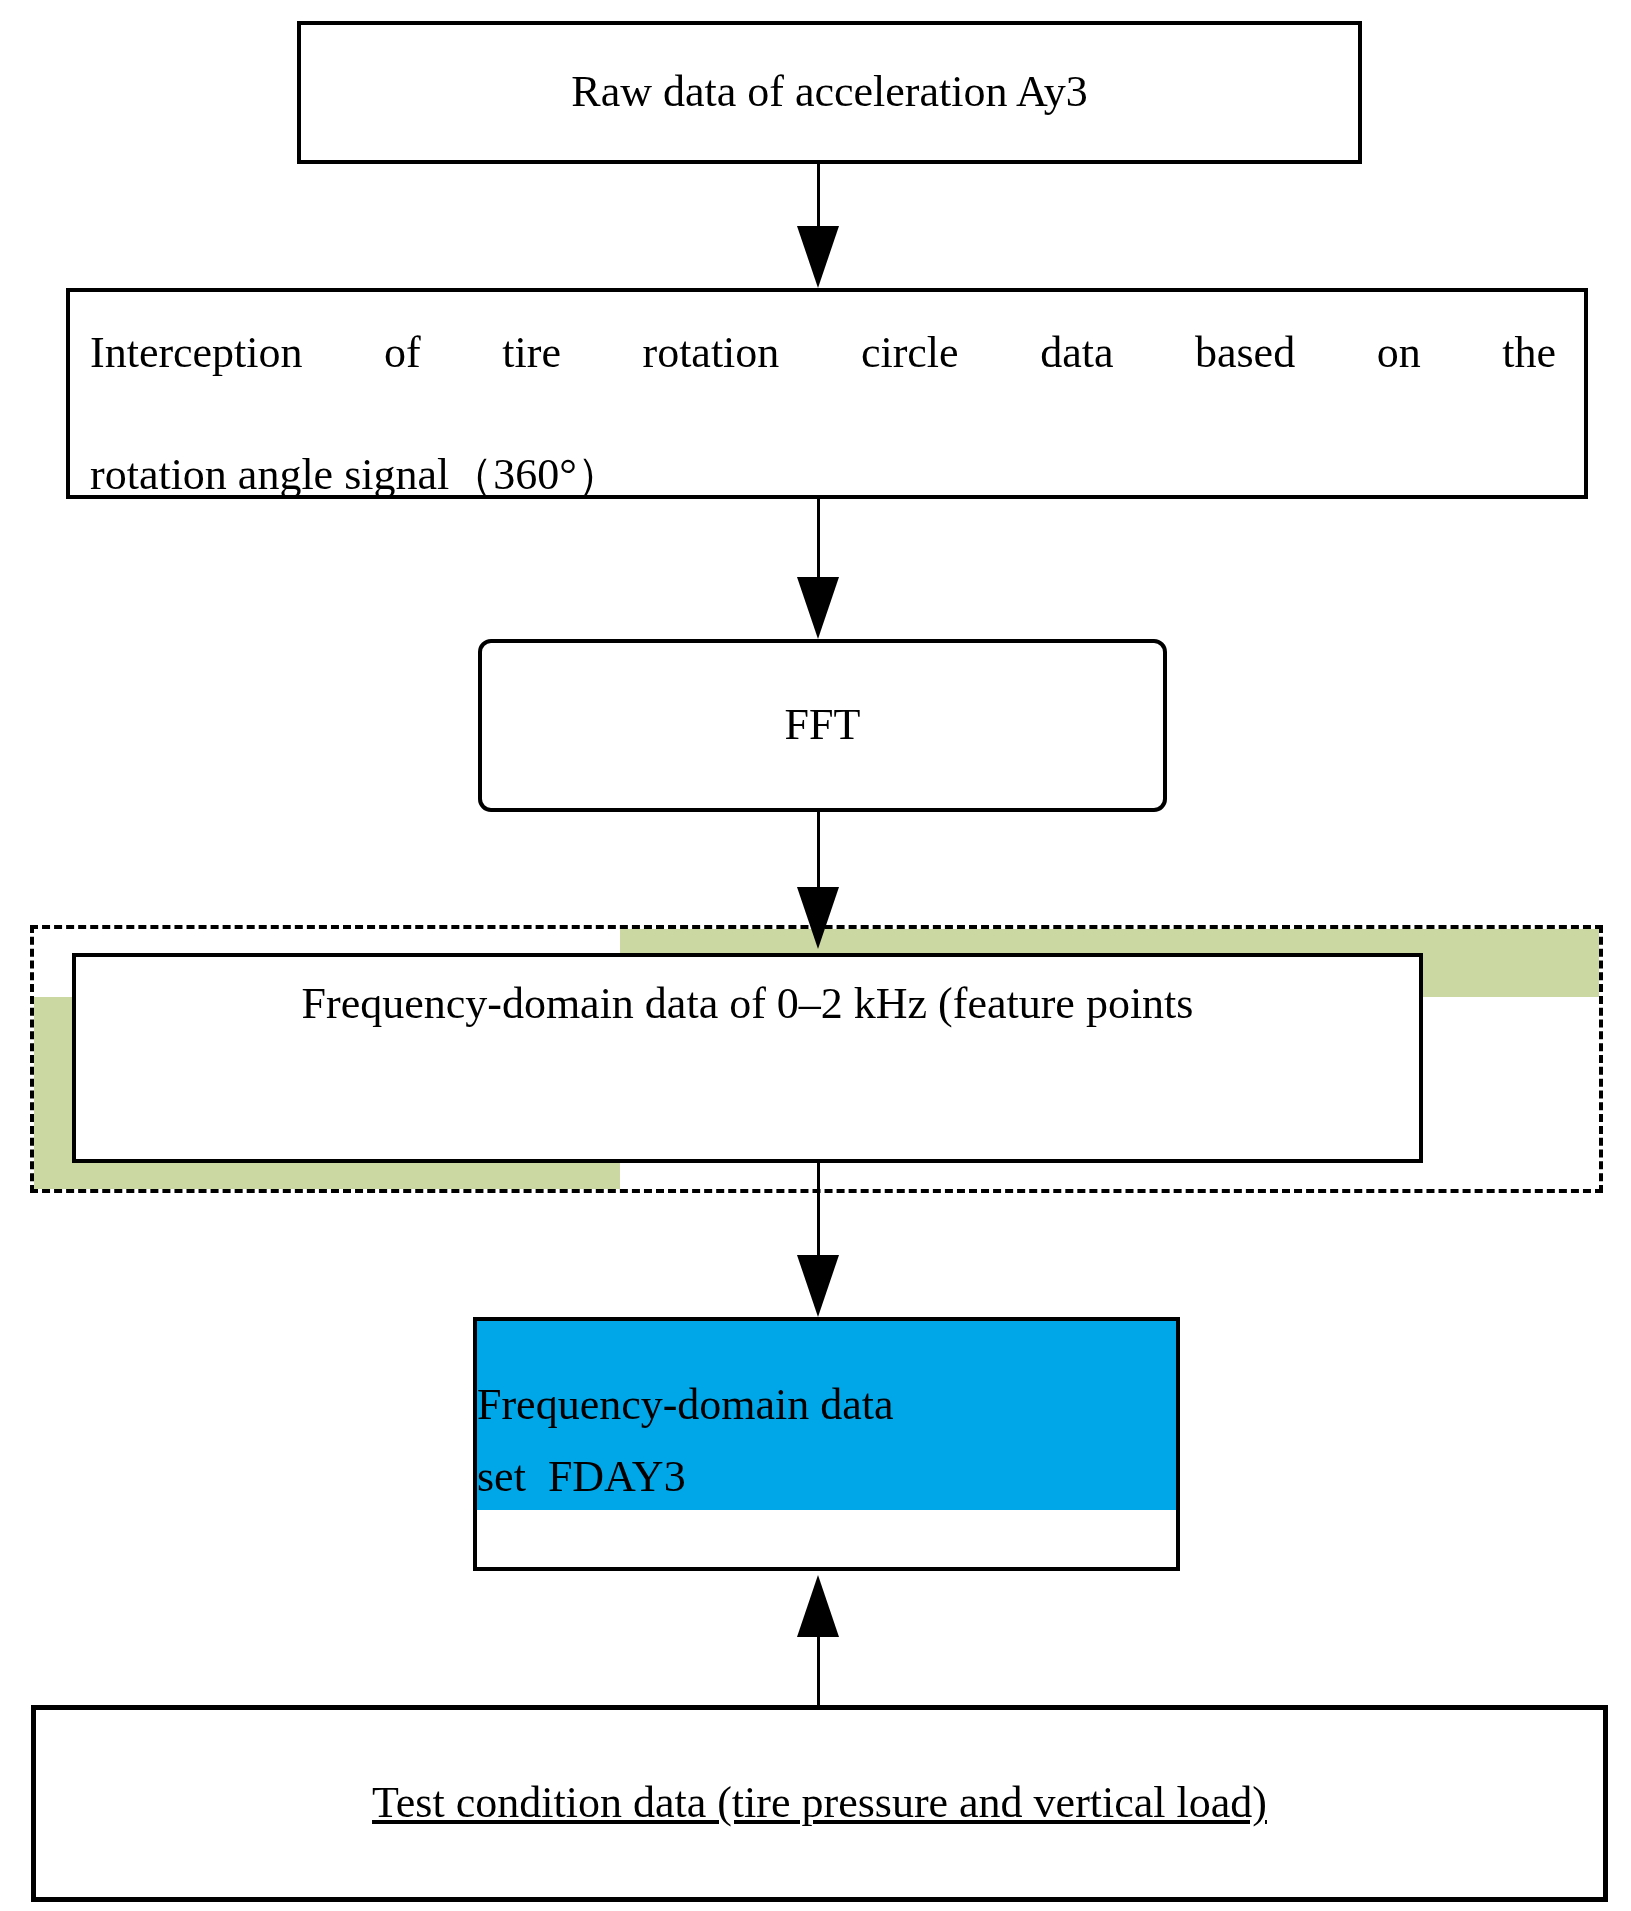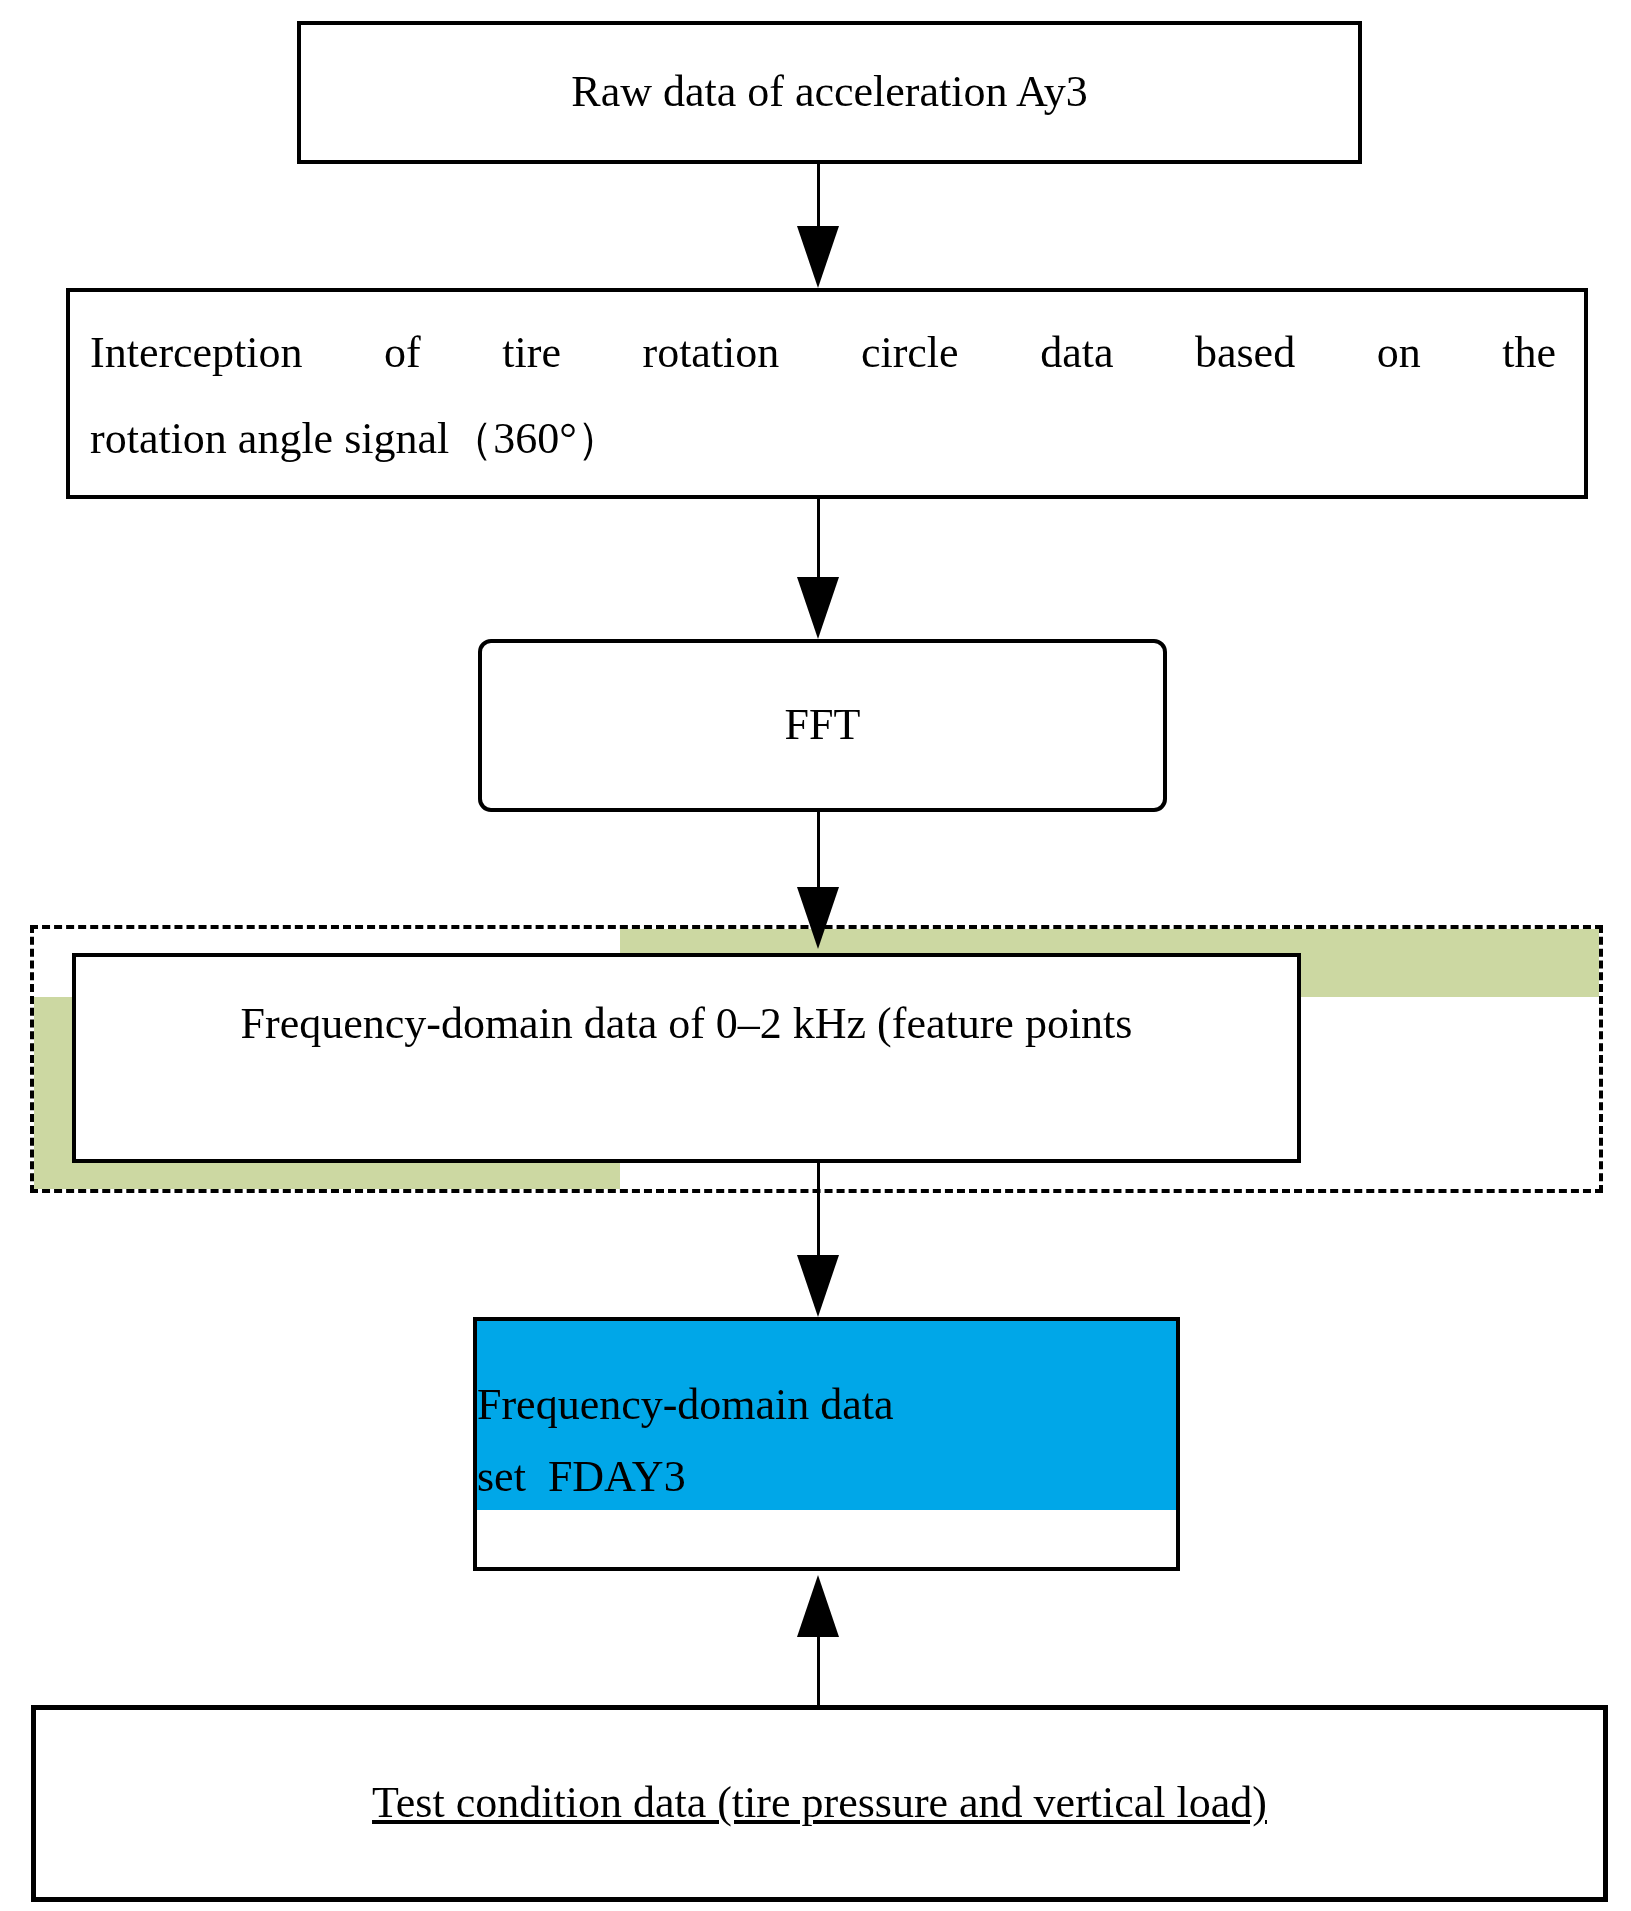--- a/index.html
+++ b/index.html
@@ -19,33 +19,33 @@
     font-size:44px;
     line-height:1.2;
     color:#000;
   }
   .center{display:flex;align-items:center;justify-content:center;text-align:center;}
   
   .box-raw{left:297px;top:21px;width:1065px;height:143px;}
   
   .box-interception{left:66px;top:288px;width:1522px;height:211px;padding:18px 28px 0 20px;}
   .box-interception .l1{text-align:justify;text-align-last:justify;line-height:86px;}
-  .box-interception .l2{text-align:left;line-height:86px;}
+  .box-interception .l2{text-align:left;line-height:86px;margin-top:36px;}
   
   .box-fft{left:478px;top:639px;width:689px;height:173px;border-radius:13px;}
   
   .dashed-region{
     position:absolute;left:30px;top:925px;width:1573px;height:268px;
     border:4px dashed #000;box-sizing:border-box;background:transparent;
   }
   .green{position:absolute;background:var(--green,#ccd8a2);z-index:1;}
   .green-top{left:620px;top:929px;width:979px;height:68px;}
   .green-left{left:34px;top:997px;width:586px;height:192px;}
   
-  .box-freq{left:72px;top:953px;width:1229px;height:210px;z-index:2;padding-top:28px;text-align:center;}
+  .box-freq{left:72px;top:953px;width:1351px;height:210px;z-index:2;padding-top:8px;text-align:center;}
   .box-freq div{line-height:78px;}
   
   .box-fday{
     left:473px;top:1317px;width:707px;height:254px;z-index:2;
     background:linear-gradient(to bottom,var(--blue,#00a7e8) 0%,var(--blue,#00a7e8) 77%,#ffffff 77%,#ffffff 100%);
     padding-top:48px;text-align:left;
   }
   .box-fday div{line-height:72px;}
   
   .box-test{left:31px;top:1705px;width:1577px;height:197px;border-width:5px;text-decoration:underline;}

